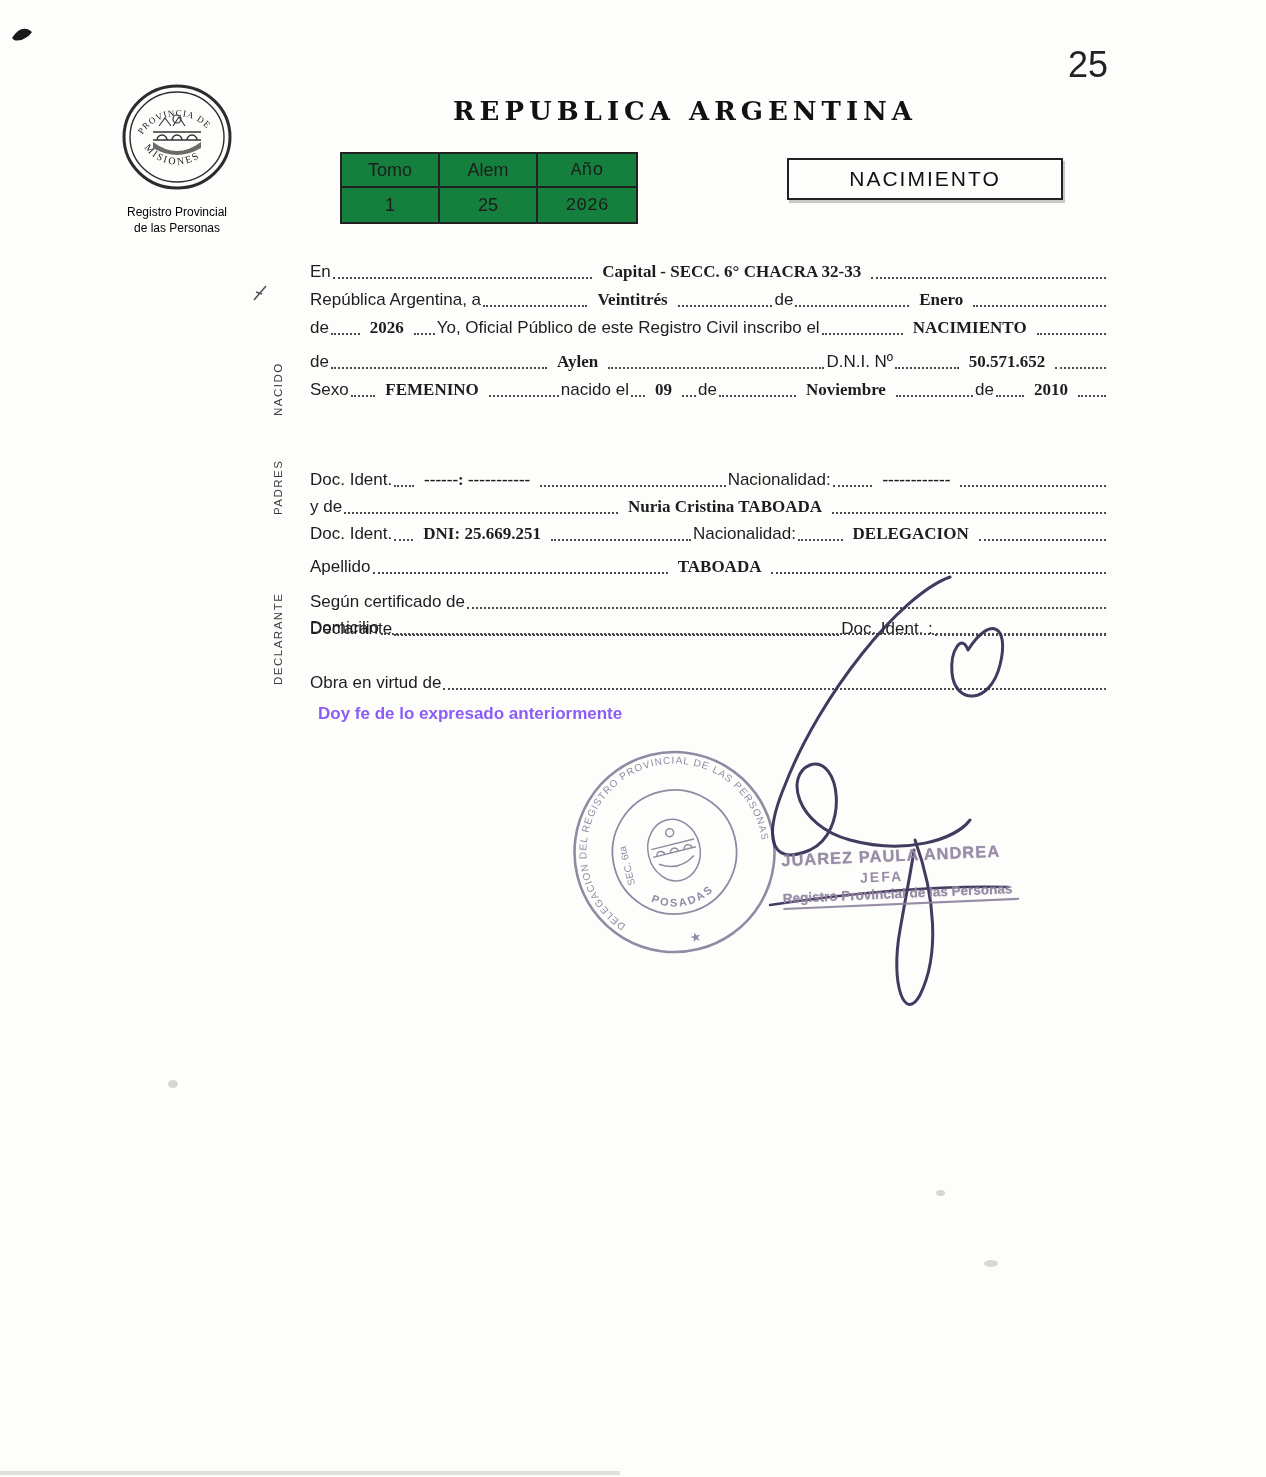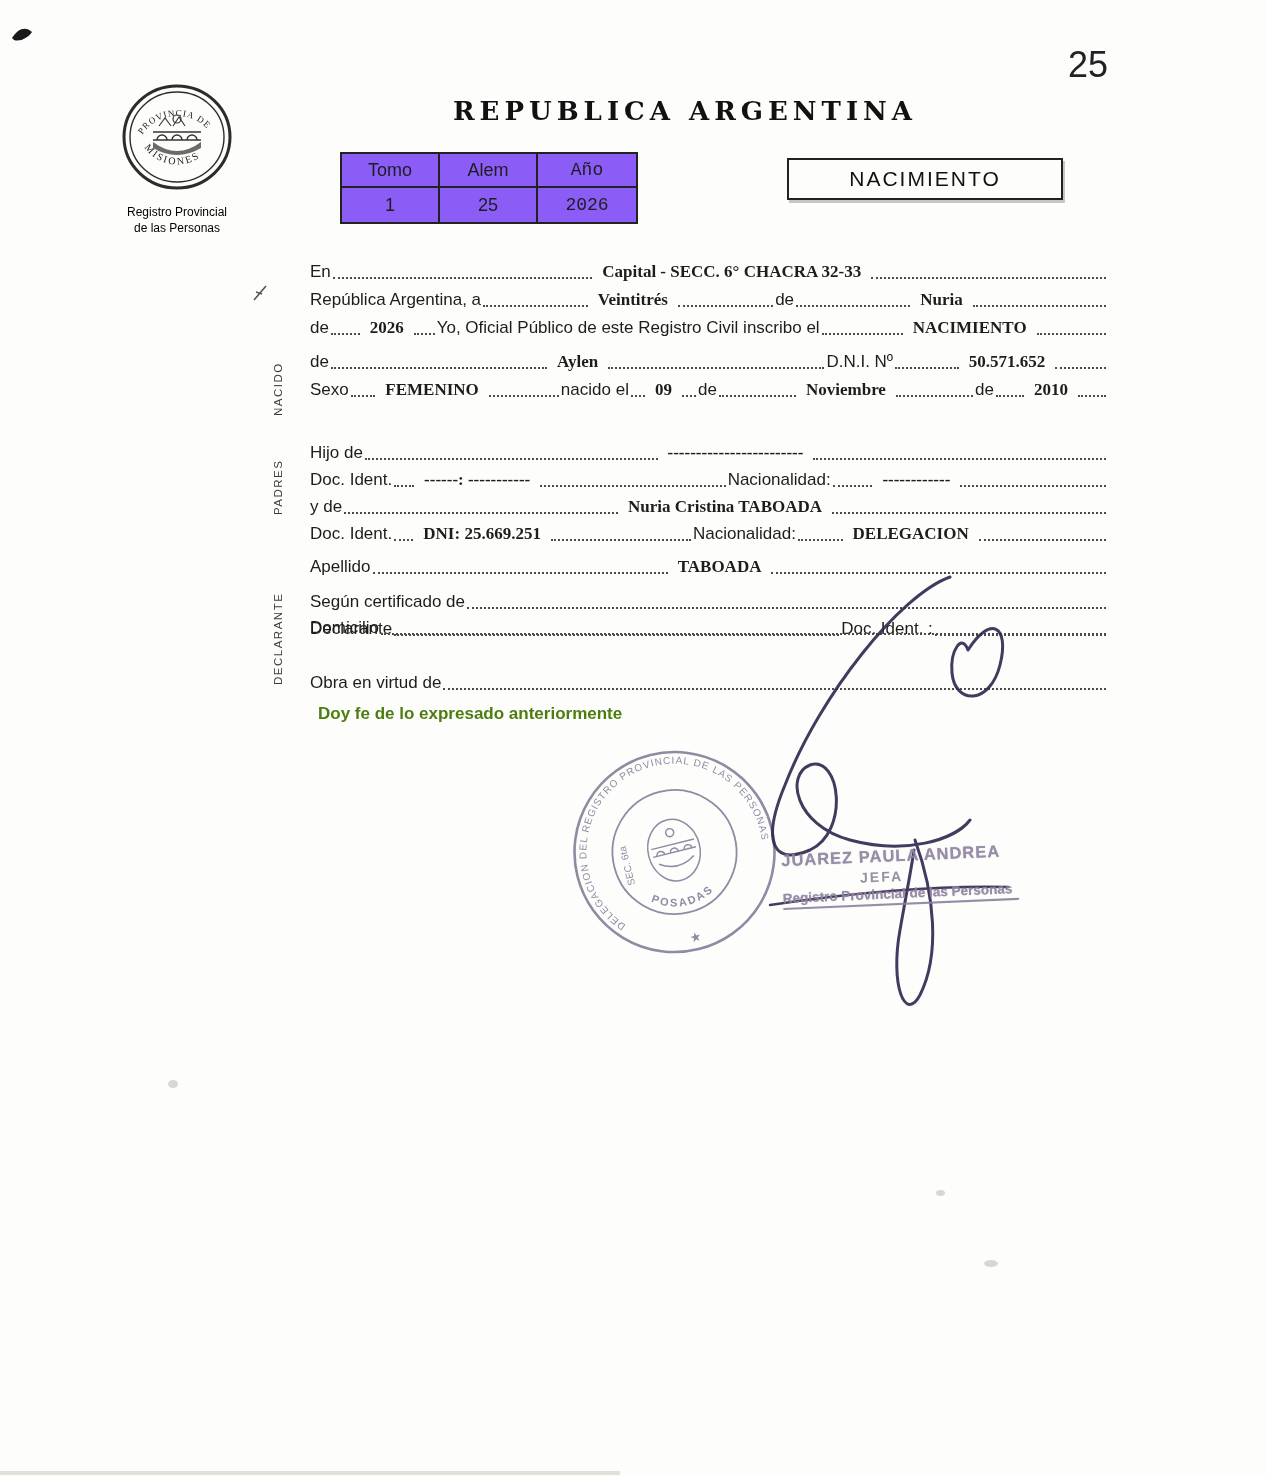--- a/index.html
+++ b/index.html
@@ -16,42 +16,42 @@
     font-size:26px;letter-spacing:5px;color:#111;
   }
   
   .logo{position:absolute;left:110px;top:82px;width:134px;text-align:center;}
   .logo svg{display:block;margin:0 auto;}
   .logo .caption{font-size:12px;line-height:16px;color:#000000;margin-top:10px;}
   
   .record-table{
     position:absolute;left:340px;top:152px;border:2px solid #222;
     display:grid;grid-template-columns:98px 98px 98px;grid-template-rows:34px 34px;
-    background:#8b5cf6;
+    background:#15803d;
   }
   .record-table .cell{
     border-right:2px solid #222;border-bottom:2px solid #222;
     display:flex;align-items:center;justify-content:center;font-size:18px;
   }
   .record-table .cell:nth-child(3n){border-right:none;font-family:Liberation Mono, monospace;}
   .record-table .cell:nth-child(n+4){border-bottom:none;}
   
   .type-box{
     position:absolute;left:787px;top:158px;width:272px;height:38px;
     border:2px solid #222;box-shadow:2px 3px 0 rgba(40,40,40,.25);
     display:flex;align-items:center;justify-content:center;
     font-size:21px;letter-spacing:2px;color:#111;
   }
   
   .form{position:absolute;left:310px;top:0;width:798px;height:760px;}
   .line{position:absolute;left:0;width:100%;display:flex;align-items:flex-end;font-size:17px;}
   .lbl{white-space:nowrap;margin-bottom:1px;}
   .val{font-weight:bold;white-space:nowrap;padding:0 8px;margin-bottom:1px;font-family:Liberation Serif, serif;}
   .dots{flex-grow:var(--g,1);border-bottom:2px dotted #4b4b4b;margin:0 2px 4px;height:0;}
-  .doyfe{position:absolute;left:318px;top:704px;font-size:17px;font-weight:bold;color:#4d7c0f;}
+  .doyfe{position:absolute;left:318px;top:704px;font-size:17px;font-weight:bold;color:#8b5cf6;}
   
   .vlabel{
     position:absolute;left:272px;writing-mode:vertical-rl;transform:rotate(180deg);
     font-size:11.5px;letter-spacing:1.5px;color:#3c3c3c;text-align:center;
   }
   
   .round-stamp{position:absolute;left:545px;top:722px;transform:rotate(-14deg);opacity:.82;}
   .signature{position:absolute;left:700px;top:555px;opacity:.92;}
   .name-stamp{
     position:absolute;left:782px;top:846px;width:236px;transform:rotate(-2.5deg);
@@ -130,21 +130,21 @@
       <span class="dots" style="--g:1.9"></span>
     </div>
 
     <div class="line" style="top:290px">
       <span class="lbl">República Argentina, a</span>
       <span class="dots" style="--g:1.1"></span>
       <span class="val">Veintitrés</span>
       <span class="dots" style="--g:1"></span>
       <span class="lbl">de</span>
       <span class="dots" style="--g:1.2"></span>
-      <span class="val">Nuria</span>
+      <span class="val">Enero</span>
       <span class="dots" style="--g:1.4"></span>
     </div>
 
     <div class="line" style="top:318px">
       <span class="lbl">de</span>
       <span class="dots" style="--g:.25"></span>
       <span class="val">2026</span>
       <span class="dots" style="--g:.18"></span>
       <span class="lbl">Yo, Oficial Público de este Registro Civil inscribo el</span>
       <span class="dots" style="--g:.7"></span>
@@ -176,26 +176,20 @@
       <span class="dots" style="--g:1.1"></span>
       <span class="val">Noviembre</span>
       <span class="dots" style="--g:1.1"></span>
       <span class="lbl">de</span>
       <span class="dots" style="--g:.4"></span>
       <span class="val">2010</span>
       <span class="dots" style="--g:.4"></span>
     </div>
 
 
-    <div class="line" style="top:443px">
-      <span class="lbl">Hijo de</span>
-      <span class="dots" style="--g:2.2"></span>
-      <span class="val">------------------------</span>
-      <span class="dots" style="--g:2.2"></span>
-    </div>
 
     <div class="line" style="top:470px">
       <span class="lbl">Doc. Ident.</span>
       <span class="dots" style="--g:.15"></span>
       <span class="val">------: -----------</span>
       <span class="dots" style="--g:1.4"></span>
       <span class="lbl">Nacionalidad:</span>
       <span class="dots" style="--g:.3"></span>
       <span class="val">------------</span>
       <span class="dots" style="--g:1.1"></span>

